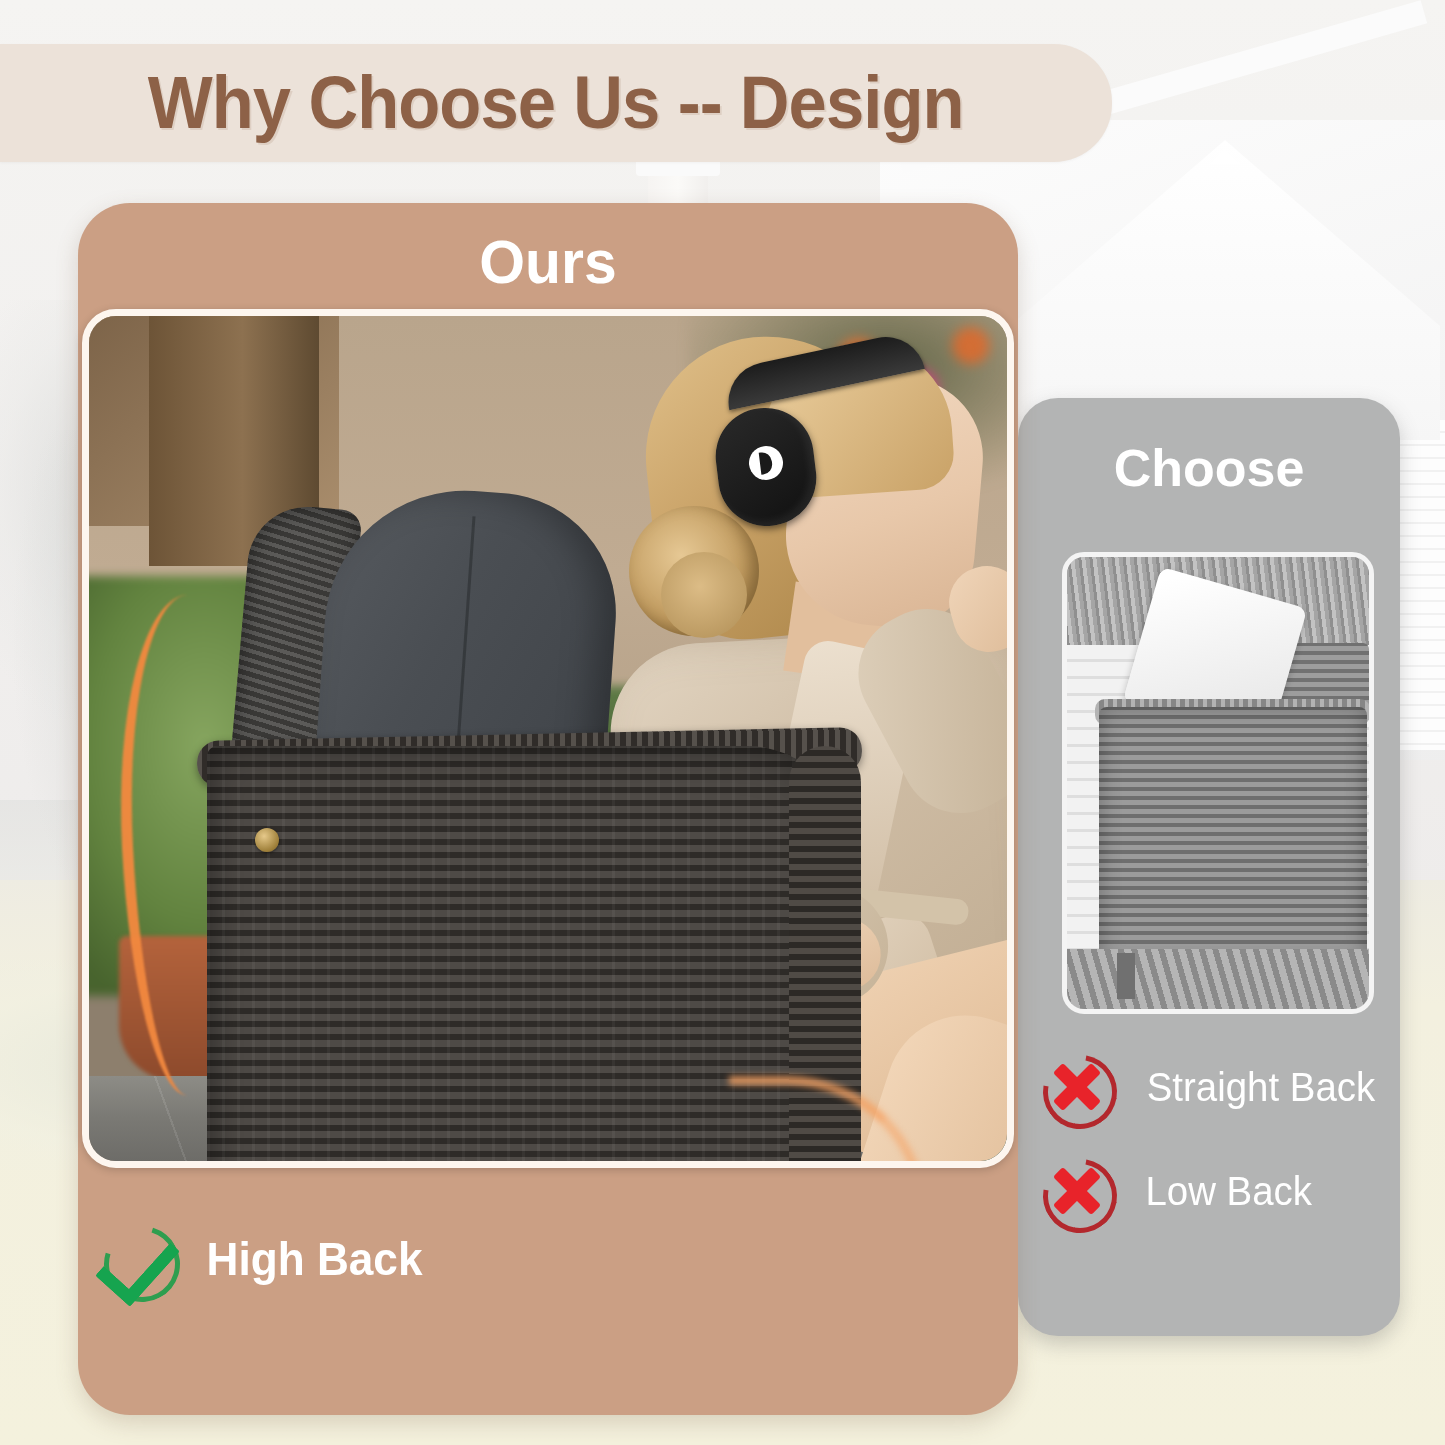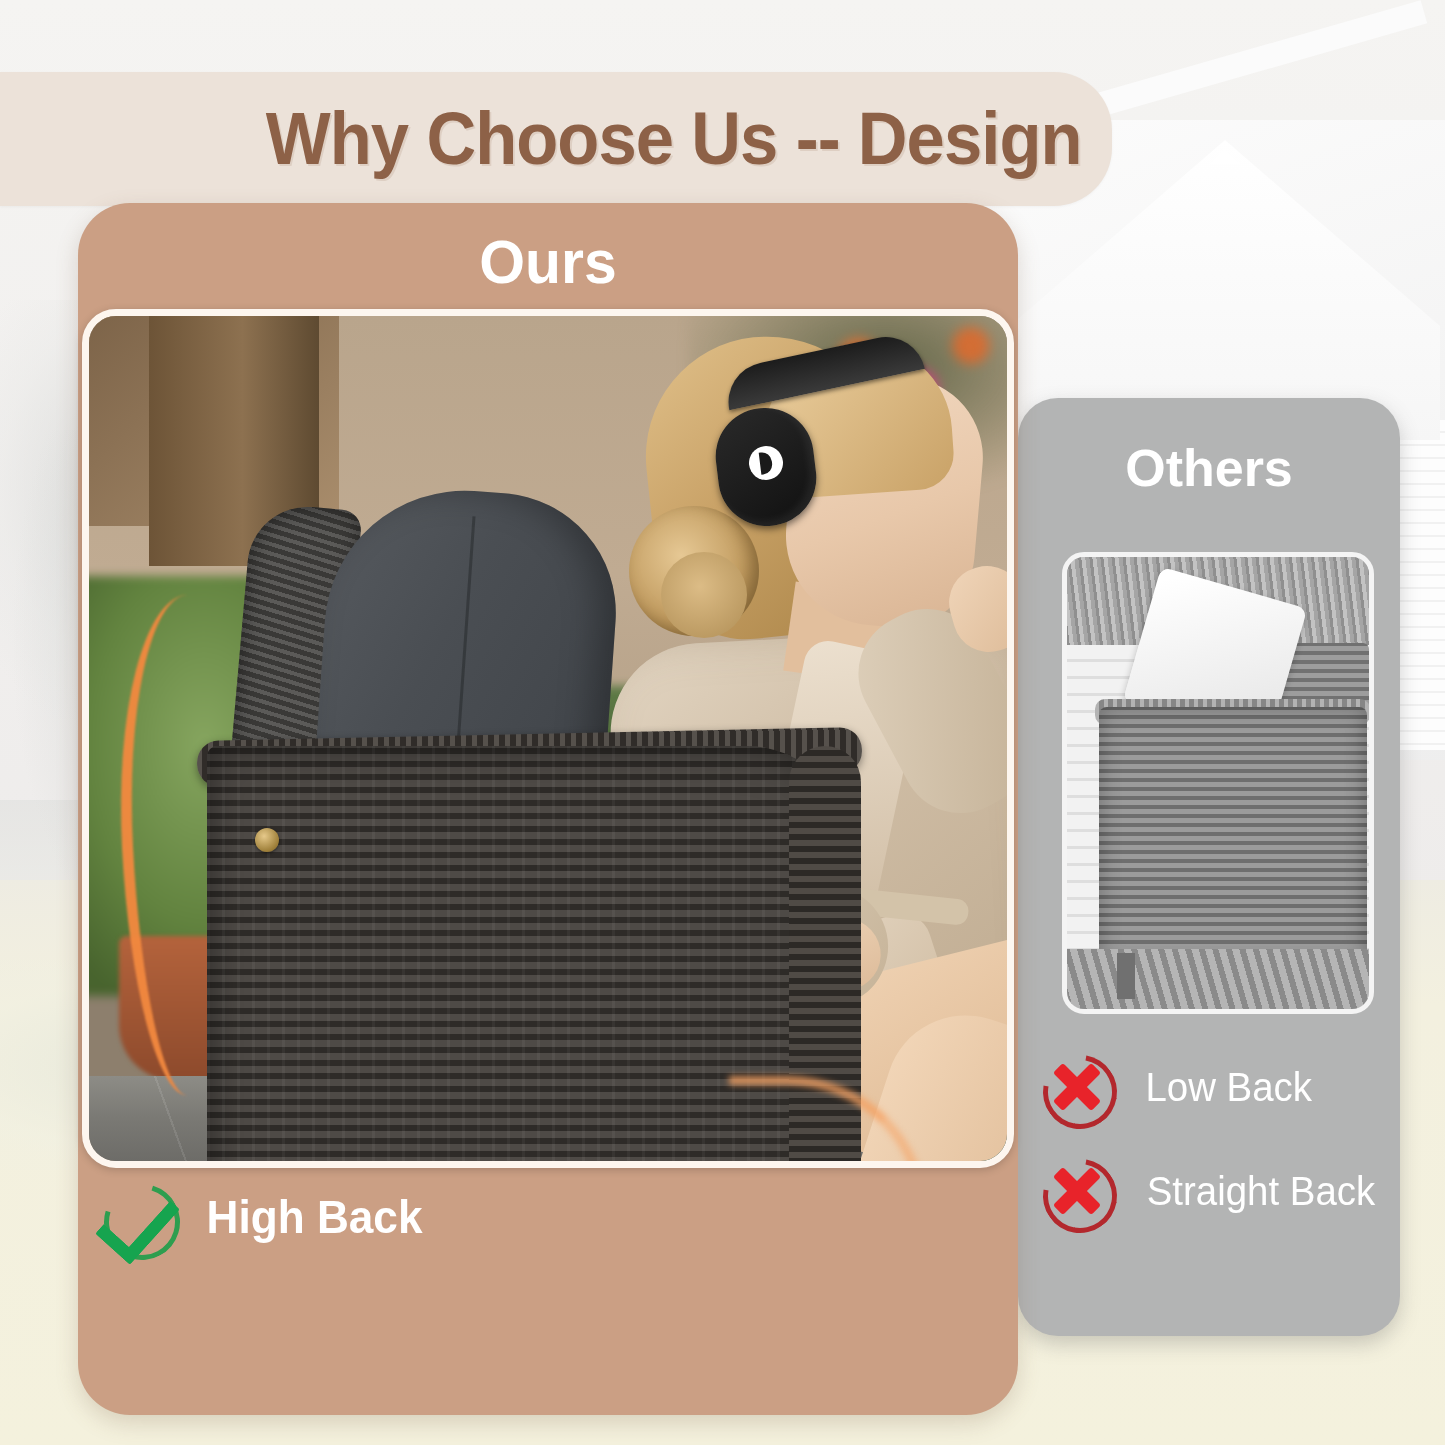--- a/index.html
+++ b/index.html
@@ -29,25 +29,24 @@
     background:radial-gradient(ellipse at 55% 45%,rgba(198,200,198,.45) 0%,rgba(225,226,224,.25) 50%,rgba(240,240,238,0) 75%);}
   .bg-post{position:absolute;left:648px;top:150px;width:60px;height:200px;background:linear-gradient(90deg,#f6f4f2,#fbfaf8,#f1efed);}
   .bg-post-cap{position:absolute;left:636px;top:150px;width:84px;height:26px;background:#fafafa;border-radius:4px;}
   .bg-ground{position:absolute;left:0;top:880px;width:1445px;height:565px;background:linear-gradient(180deg,#eeece2 0%,#f3f0df 22%,#f4f1dd 100%);}
   .bg-lawn{position:absolute;left:0;top:960px;width:470px;height:210px;
     background:radial-gradient(ellipse at 40% 50%,rgba(229,231,218,.9) 0%,rgba(240,240,226,.5) 60%,rgba(244,241,221,0) 100%);}
   .bg-grey-band{position:absolute;left:0;top:800px;width:330px;height:150px;background:linear-gradient(180deg,#e3e3e1,#eeeee8);opacity:.75;}
 
   
   .title-banner{
-    position:absolute;left:0;top:44px;width:1112px;height:134px;
+    position:absolute;left:0;top:44px;width:1112px;height:118px;
     background:#ece2d9;border-radius:0 58px 58px 0;
-    display:flex;align-items:center;justify-content:flex-end;
+    display:flex;align-items:center;justify-content:center;
     box-shadow:0 1px 3px rgba(0,0,0,.04);
-    margin-top:28px;
   }
   .title-text{
     font-size:74px;font-weight:bold;color:#8d6147;letter-spacing:-1px;
     transform:scaleX(.93);white-space:nowrap;line-height:1;
     text-shadow:2px 2px 0 rgba(180,150,130,.25);
   }
 
   
   .ours-panel{
     position:absolute;left:78px;top:203px;width:940px;height:1212px;
@@ -181,21 +180,21 @@
     border-top:none;border-bottom:none;border-right:none;
     filter:blur(1.2px);opacity:.95;transform:rotate(-3deg);
   }
   .accent-curve2{
     position:absolute;left:640px;top:760px;width:190px;height:190px;
     border-top:9px solid rgba(246,160,97,.8);border-right:9px solid rgba(246,160,97,.55);
     border-radius:0 140px 0 0;filter:blur(3px);
   }
 
   
-  .ours-list{position:absolute;left:100px;top:1178px;width:900px;}
+  .ours-list{position:absolute;left:100px;top:1220px;width:900px;}
   .row{display:flex;align-items:center;margin-bottom:34px;}
   .icon-check,.icon-x{flex:0 0 auto;position:relative;width:78px;height:78px;}
   .row-label{font-size:46px;font-weight:bold;color:#ffffff;margin-left:24px;
     transform:scaleX(.96);white-space:nowrap;line-height:1;}
 
   
   .others-panel{
     position:absolute;left:1018px;top:398px;width:382px;height:938px;
     background:#b3b4b4;border-radius:40px;
     box-shadow:0 8px 20px rgba(90,90,90,.28);
@@ -264,49 +263,49 @@
     <div class="bg-tree"></div>
     <div class="bg-ground"></div>
     <div class="bg-lawn"></div>
   </div>
 
   <div class="title-banner">
     <div class="title-text">Why Choose Us -- Design</div>
   </div>
 
   <div class="others-panel"></div>
-  <div class="others-title" style="position:absolute;left:1018px;top:442px;width:382px;text-align:center;font-size:52px;font-weight:bold;color:#fff;line-height:1;">Others</div>
+  <div class="others-title" style="position:absolute;left:1018px;top:442px;width:382px;text-align:center;font-size:52px;font-weight:bold;color:#fff;line-height:1;">Choose</div>
 
   <div class="others-photo">
     <div class="op op-top"></div>
     <div class="op op-wall"></div>
     <div class="op op-sofa-arm"></div>
     <div class="op op-pillow"></div>
     <div class="op op-sofa-top"></div>
     <div class="op op-sofa"></div>
     <div class="op op-floor"></div>
     <div class="op op-leg"></div>
   </div>
 
   <div class="others-list">
     <div class="row">
       <div class="icon-x">
         <div class="circ-red"></div>
           <div class="xline a"></div>
           <div class="xline b"></div>
       </div>
-      <div class="row-label">Low Back</div>
+      <div class="row-label">Straight Back</div>
     </div>
     <div class="row">
       <div class="icon-x">
         <div class="circ-red"></div>
           <div class="xline a"></div>
           <div class="xline b"></div>
       </div>
-      <div class="row-label">Straight Back</div>
+      <div class="row-label">Low Back</div>
     </div>
   </div>
 
   <div class="ours-panel">
     <div class="ours-title">Ours</div>
   </div>
 
   <div class="ours-photo">
     <div class="ph ph-wall"></div>
     <div class="ph ph-wall-dark"></div>

